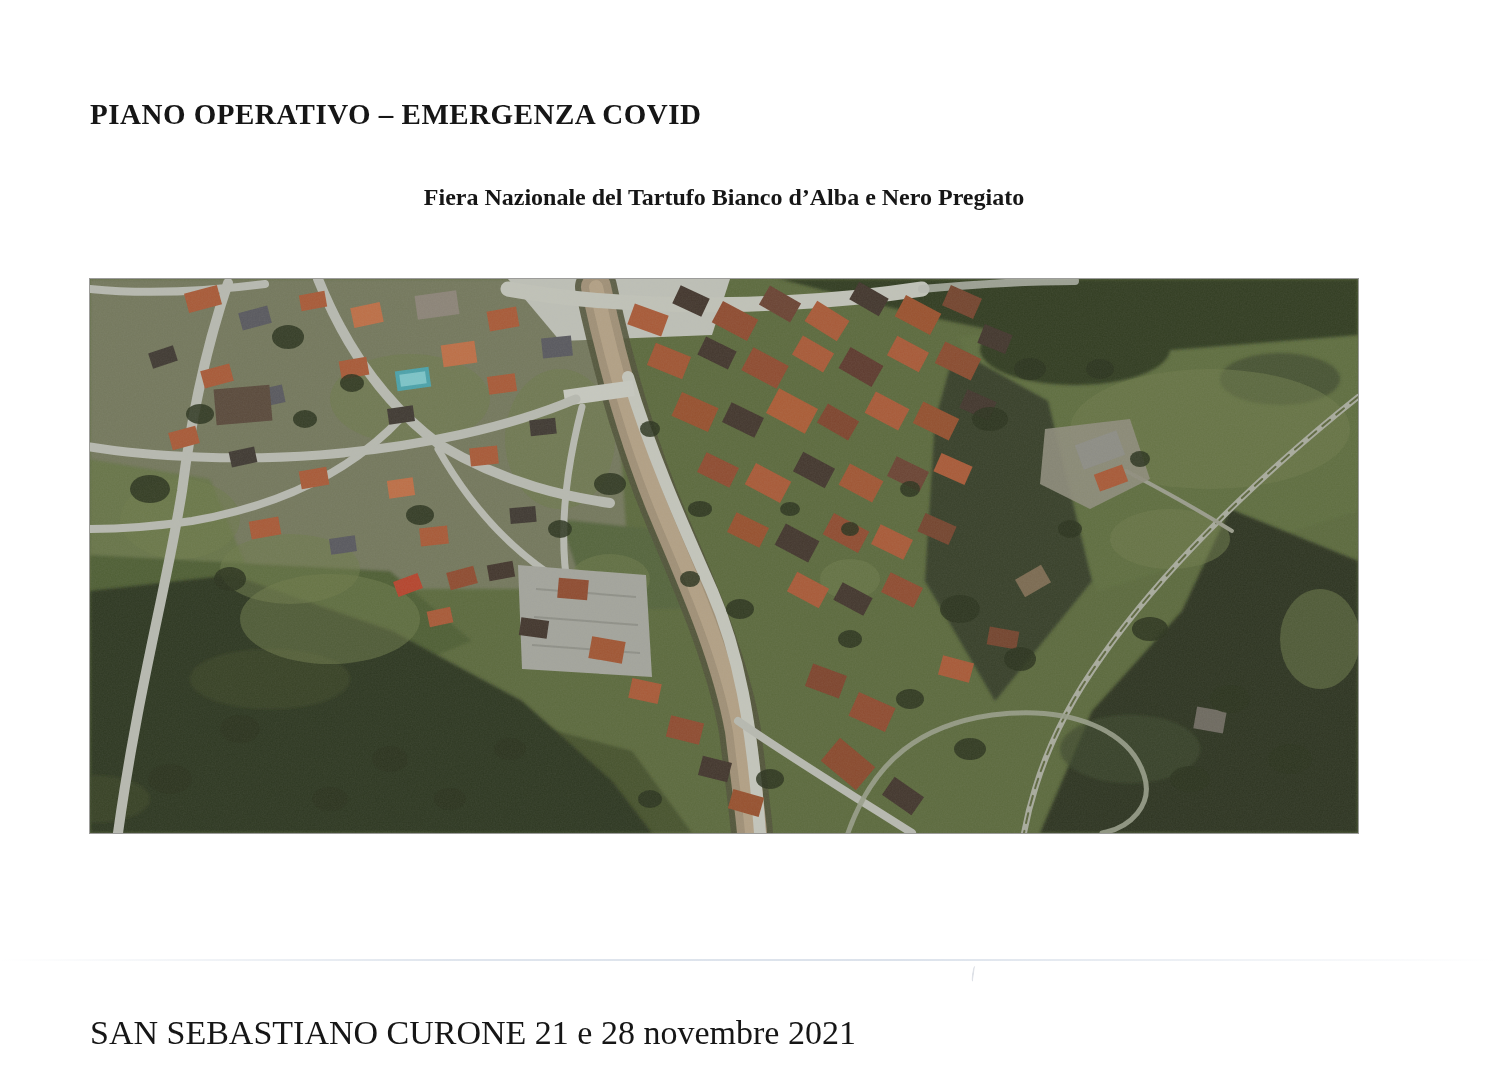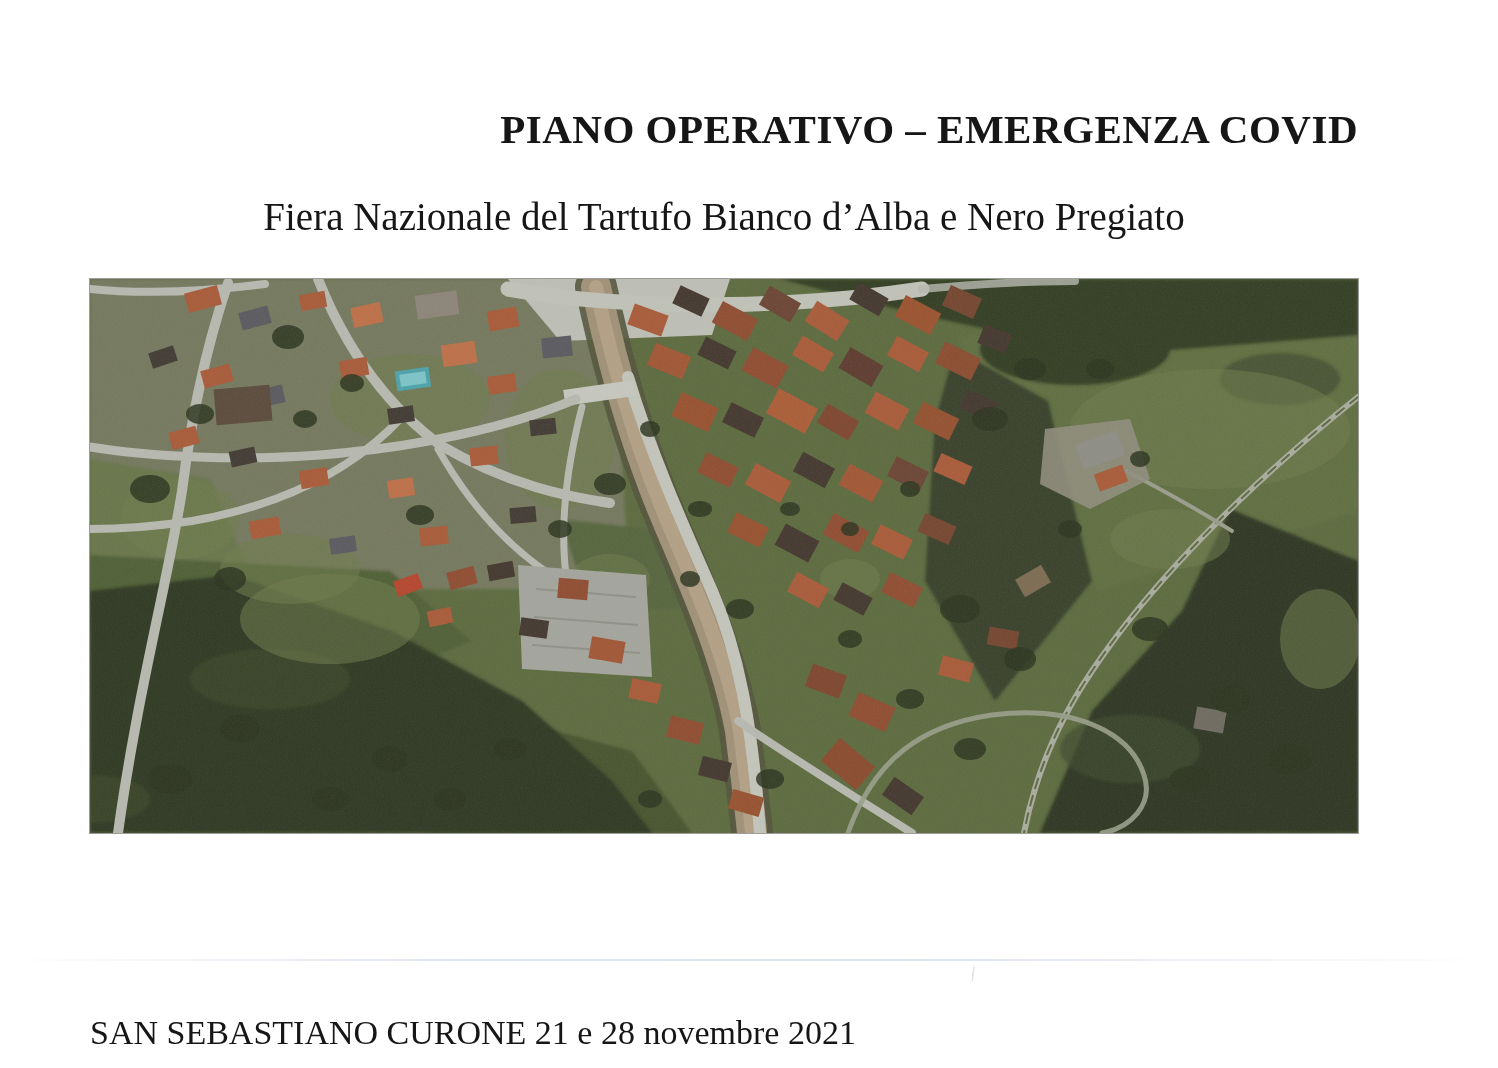--- a/index.html
+++ b/index.html
@@ -1,22 +1,22 @@
 <!DOCTYPE html>
 <html><head>
 <meta charset="utf-8">
 <style>
   html,body{margin:0;padding:0;}
   body{width:1498px;height:1068px;background:#ffffff;overflow:hidden;}
   .page{position:relative;width:1498px;height:1068px;background:#ffffff;
         font-family:"Liberation Serif","DejaVu Serif",serif;color:#161616;}
-  .doc-title{position:absolute;left:90px;top:80px;width:1268px;text-align:right;
-             font-size:41px;font-weight:700;letter-spacing:.5px;line-height:1.1;}
+  .doc-title{position:absolute;left:90px;top:80px;width:1268px;text-align:left;
+             font-size:29px;font-weight:700;letter-spacing:.5px;line-height:1.1;}
   .doc-subtitle{position:absolute;left:90px;top:164px;width:1268px;text-align:center;
-             font-size:39px;font-weight:400;line-height:1.1;}
+             font-size:24px;font-weight:700;line-height:1.1;}
   .photo{position:absolute;left:90px;top:279px;width:1268px;height:554px;margin:0;
          outline:1px solid rgba(35,35,30,.45);background:#5c6a3e;overflow:hidden;}
   .photo svg{display:block;}
   .scan-line{position:absolute;left:0;top:959px;width:1498px;height:2px;
          background:linear-gradient(90deg,rgba(185,198,216,0) 0%,rgba(185,198,216,.45) 30%,rgba(185,198,216,.5) 60%,rgba(185,198,216,0) 100%);}
   .scan-mark{position:absolute;left:972px;top:966px;width:3px;height:16px;
          border-left:2px solid rgba(160,170,185,.35);transform:rotate(8deg);border-radius:40%;}
   .doc-footer{position:absolute;left:90px;top:1014px;width:1268px;text-align:left;
              font-size:34px;font-weight:400;line-height:1.1;}
 </style>

